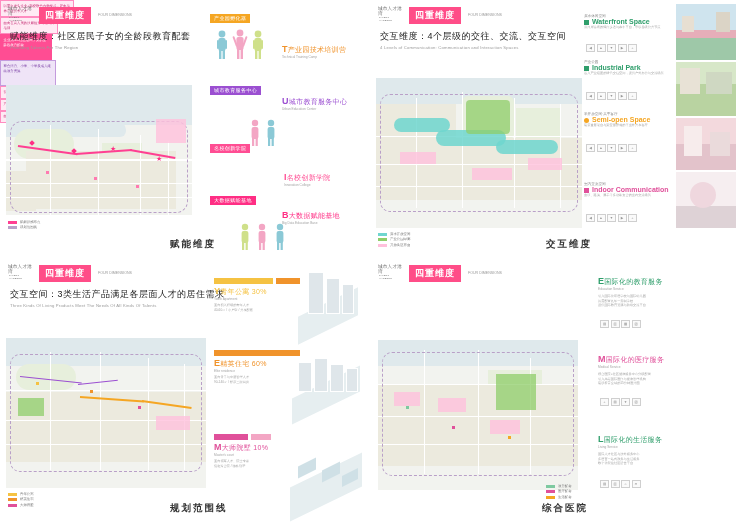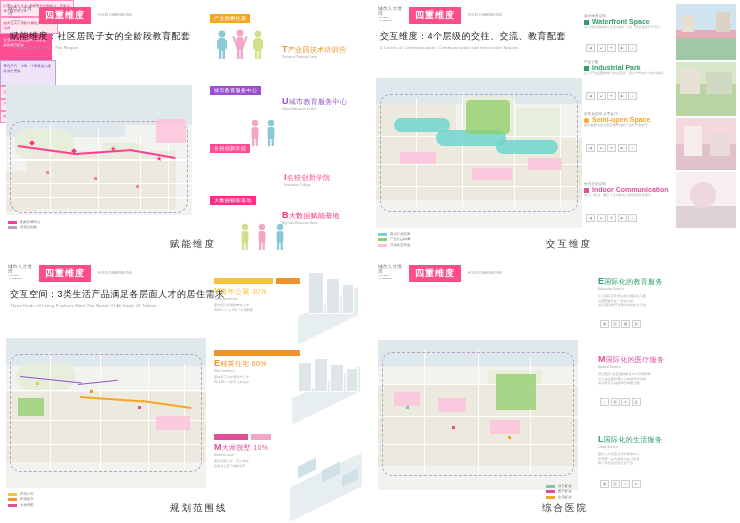--- a/index.html
+++ b/index.html
@@ -28,21 +28,21 @@
     background:#ff4d88;color:#fff;font-size:9px;font-weight:bold;
     padding:2px 6px;letter-spacing:1px;
   }
   .hdr-sub{font-size:3.6px;color:#999;margin-left:2px;}
 
   .subtitle{position:absolute;left:10px;top:30px;}
   .subtitle .cn{font-size:9px;color:#222;letter-spacing:.5px;}
   .subtitle .en{font-size:4.2px;color:#9a9a9a;margin-top:2px;letter-spacing:.2px;}
 
   .quad-label{
-    position:absolute;font-size:9.5px;color:#333;letter-spacing:2px;
+    position:absolute;font-size:9.5px;color:#333;letter-spacing:2px;font-weight:bold;
   }
 
   
   .map{position:absolute;background:#f2f3ef;overflow:hidden;}
   .map .water{position:absolute;background:#dfe9ec;}
   .map .green{position:absolute;background:#e7efdc;}
   .map .blk{position:absolute;background:#eceade;}
   .map .road{position:absolute;background:#ffffff;}
   .map .pinkline{position:absolute;background:#ff3f92;height:1.5px;transform-origin:left center;}
   .map .purpleline{position:absolute;background:#9b4fd1;height:1.2px;transform-origin:left center;}
@@ -270,21 +270,21 @@
     <div class="hdr">
       <div class="logo">
         <span class="cn">城市人才港湾</span>
         <span class="en">TALENT HARBOUR</span>
       </div>
       <div class="hdr-tag">四重维度</div>
       <div class="hdr-sub">FOUR DIMENSIONS</div>
     </div>
 
     <div class="subtitle">
-      <div class="cn">交互维度：4个层级的交往、交流、教育配套</div>
+      <div class="cn">交互维度：4个层级的交往、交流、交互空间</div>
       <div class="en">4 Levels of Communication: Communication and Interaction Spaces</div>
     </div>
 
     <div class="map" style="left:6px;top:78px;width:206px;height:150px;">
       <div class="water" style="left:0;top:0;width:206px;height:26px;"></div>
       <div class="green" style="left:86px;top:18px;width:52px;height:44px;border-radius:6px;"></div>
       <div class="green" style="left:140px;top:30px;width:44px;height:38px;"></div>
       <div class="blk" style="left:0;top:60px;width:206px;height:62px;"></div>
       <div class="blk" style="left:0;top:26px;width:80px;height:36px;"></div>
       <div class="road" style="left:0;top:58px;width:206px;height:1.4px;"></div>

